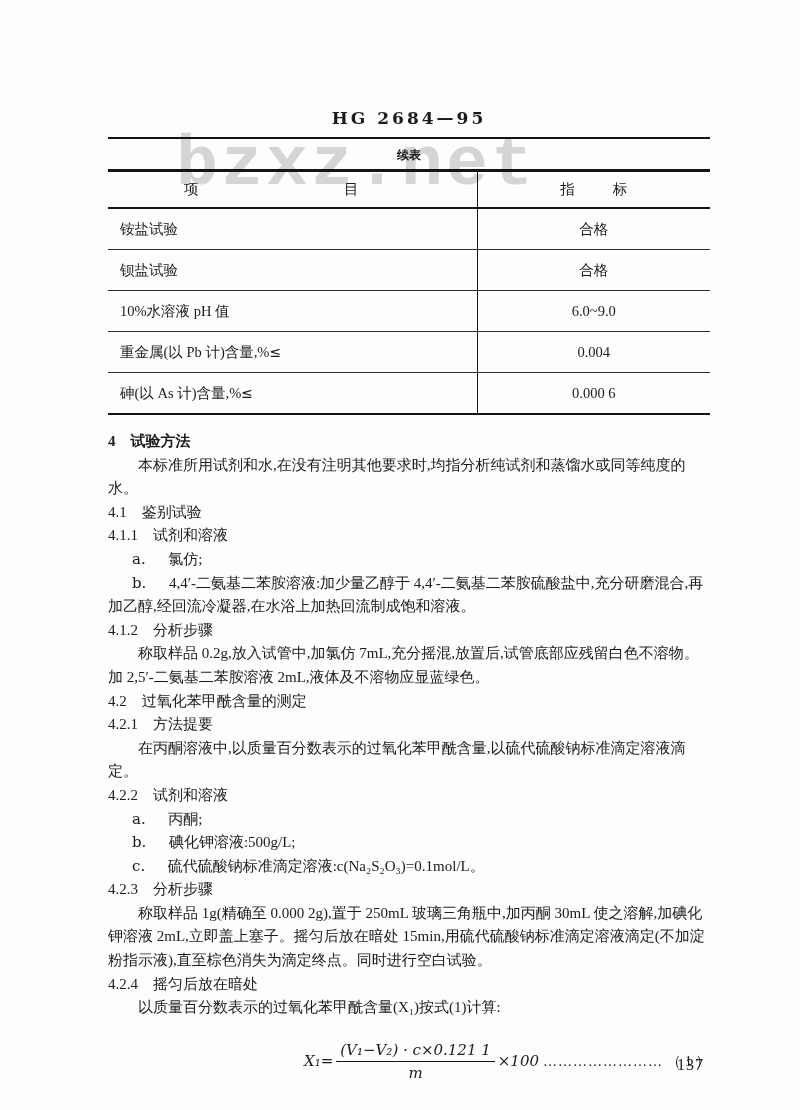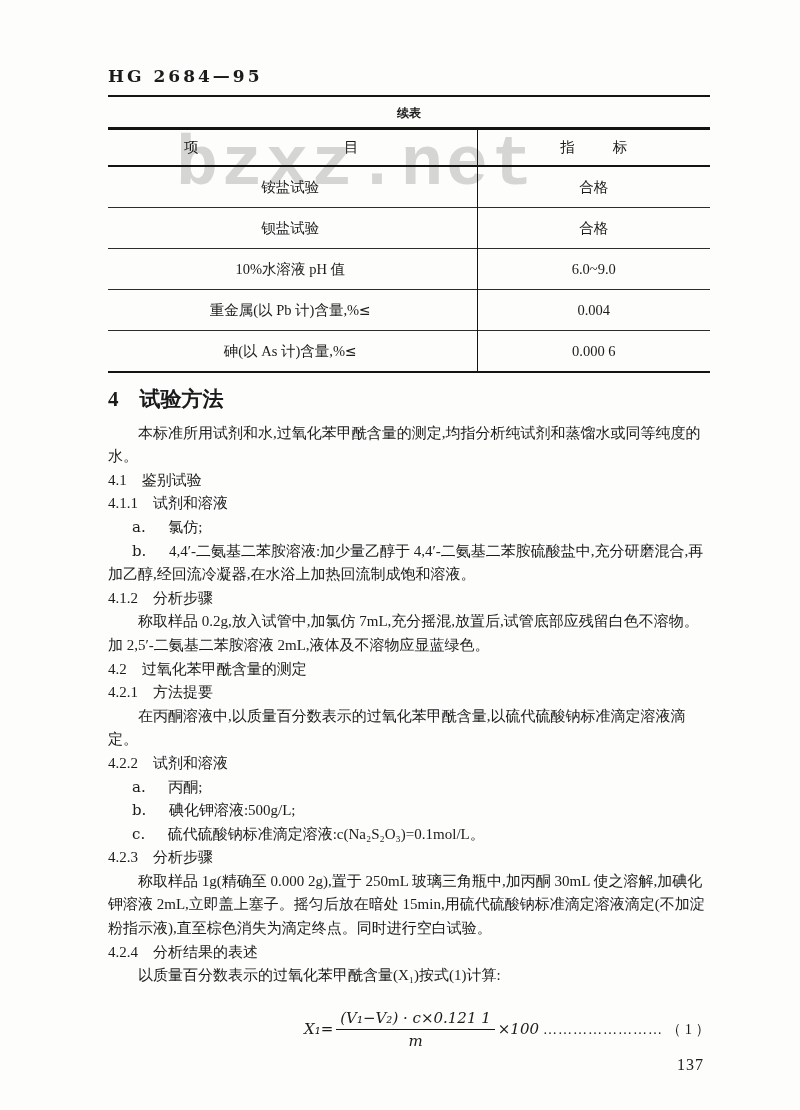--- a/index.html
+++ b/index.html
@@ -22,22 +22,22 @@
     color:rgba(158,158,158,0.42);
     z-index:0;
     white-space:nowrap;
     pointer-events:none;
   }
   .doc-inner{
     position:relative;z-index:1;
     padding:0 90px 0 108px;
   }
   .doc-header{
-    padding-top:66px;
-    text-align:left;
+    padding-top:108px;
+    text-align:center;
     font-weight:bold;
     font-size:17px;
     letter-spacing:3px;
     font-family:"DejaVu Serif","Liberation Serif",serif;
   }
   .header-rule{
     margin-top:9px;
     border-top:2.5px solid #141414;
     height:0;
   }
@@ -64,25 +64,25 @@
     padding:0;
   }
   .spec-table td{
     height:40px;
     padding:0;
   }
   .spec-table tbody tr + tr td{border-top:1.5px solid #2c2c2c;}
   .col-value-h, .cell-value{border-left:1.5px solid #141414;}
   .hdr-item{display:flex;justify-content:space-between;padding:0 118px 0 76px;}
   .hdr-value{display:flex;justify-content:center;gap:38px;}
-  .cell-item-flex{display:flex;justify-content:center;align-items:center;padding:0 16px 0 12px;}
+  .cell-item-flex{display:flex;justify-content:flex-start;align-items:center;padding:0 16px 0 12px;}
   .cell-value{text-align:center;}
   .op{font-family:"DejaVu Sans",sans-serif;font-size:14px;}
   .content{margin-top:15px;font-size:15px;line-height:23.6px;}
-  .content .h1{font-weight:bold;font-size:21px;margin:14px 0 10px 0;}
+  .content .h1{font-weight:bold;font-size:15px;margin:14px 0 0 0;}
   .content .h2{margin:0;}
   .content .para{margin:0;text-indent:2em;}
   .content .item{margin:0;text-indent:1.6em;}
   .content .item .item-label{margin-right:1.5em;font-family:"DejaVu Serif",serif;}
   .formula-row{
     display:flex;align-items:center;
     margin:20px 0 14px 0;
     padding-left:196px;
   }
   .math{
@@ -181,37 +181,37 @@
                 <span class="op">≤</span>
               </div>
             </td>
             <td class="cell-value">0.000 6</td>
           </tr>
         </tbody>
     </table>
 
     <div class="content">
         <div class="h1">4　试验方法</div>
-        <p class="para">本标准所用试剂和水,过氧化苯甲酰含量的测定,均指分析纯试剂和蒸馏水或同等纯度的水。</p>
+        <p class="para">本标准所用试剂和水,在没有注明其他要求时,均指分析纯试剂和蒸馏水或同等纯度的水。</p>
         <p class="h2">4.1　鉴别试验</p>
         <p class="h2">4.1.1　试剂和溶液</p>
         <p class="item"><span class="item-label">a.</span><span class="item-text">氯仿;</span></p>
         <p class="item"><span class="item-label">b.</span><span class="item-text">4,4′-二氨基二苯胺溶液:加少量乙醇于 4,4′-二氨基二苯胺硫酸盐中,充分研磨混合,再加乙醇,经回流冷凝器,在水浴上加热回流制成饱和溶液。</span></p>
         <p class="h2">4.1.2　分析步骤</p>
         <p class="para">称取样品 0.2g,放入试管中,加氯仿 7mL,充分摇混,放置后,试管底部应残留白色不溶物。加 2,5′-二氨基二苯胺溶液 2mL,液体及不溶物应显蓝绿色。</p>
         <p class="h2">4.2　过氧化苯甲酰含量的测定</p>
         <p class="h2">4.2.1　方法提要</p>
         <p class="para">在丙酮溶液中,以质量百分数表示的过氧化苯甲酰含量,以硫代硫酸钠标准滴定溶液滴定。</p>
         <p class="h2">4.2.2　试剂和溶液</p>
         <p class="item"><span class="item-label">a.</span><span class="item-text">丙酮;</span></p>
         <p class="item"><span class="item-label">b.</span><span class="item-text">碘化钾溶液:500g/L;</span></p>
         <p class="item"><span class="item-label">c.</span><span class="item-text">硫代硫酸钠标准滴定溶液:c(Na₂S₂O₃)=0.1mol/L。</span></p>
         <p class="h2">4.2.3　分析步骤</p>
         <p class="para">称取样品 1g(精确至 0.000 2g),置于 250mL 玻璃三角瓶中,加丙酮 30mL 使之溶解,加碘化钾溶液 2mL,立即盖上塞子。摇匀后放在暗处 15min,用硫代硫酸钠标准滴定溶液滴定(不加淀粉指示液),直至棕色消失为滴定终点。同时进行空白试验。</p>
-        <p class="h2">4.2.4　分析结果的表述</p>
+        <p class="h2">4.2.4　摇匀后放在暗处</p>
         <p class="para">以质量百分数表示的过氧化苯甲酰含量(X₁)按式(1)计算:</p>
         <div class="formula-row">
           <span class="math">
             <span class="lhs">X₁=</span>
             <span class="frac">
               <span class="num">(V₁−V₂) · c×0.121 1</span>
               <span class="den">m</span>
             </span>
             <span class="suffix">×100</span>
           </span>

